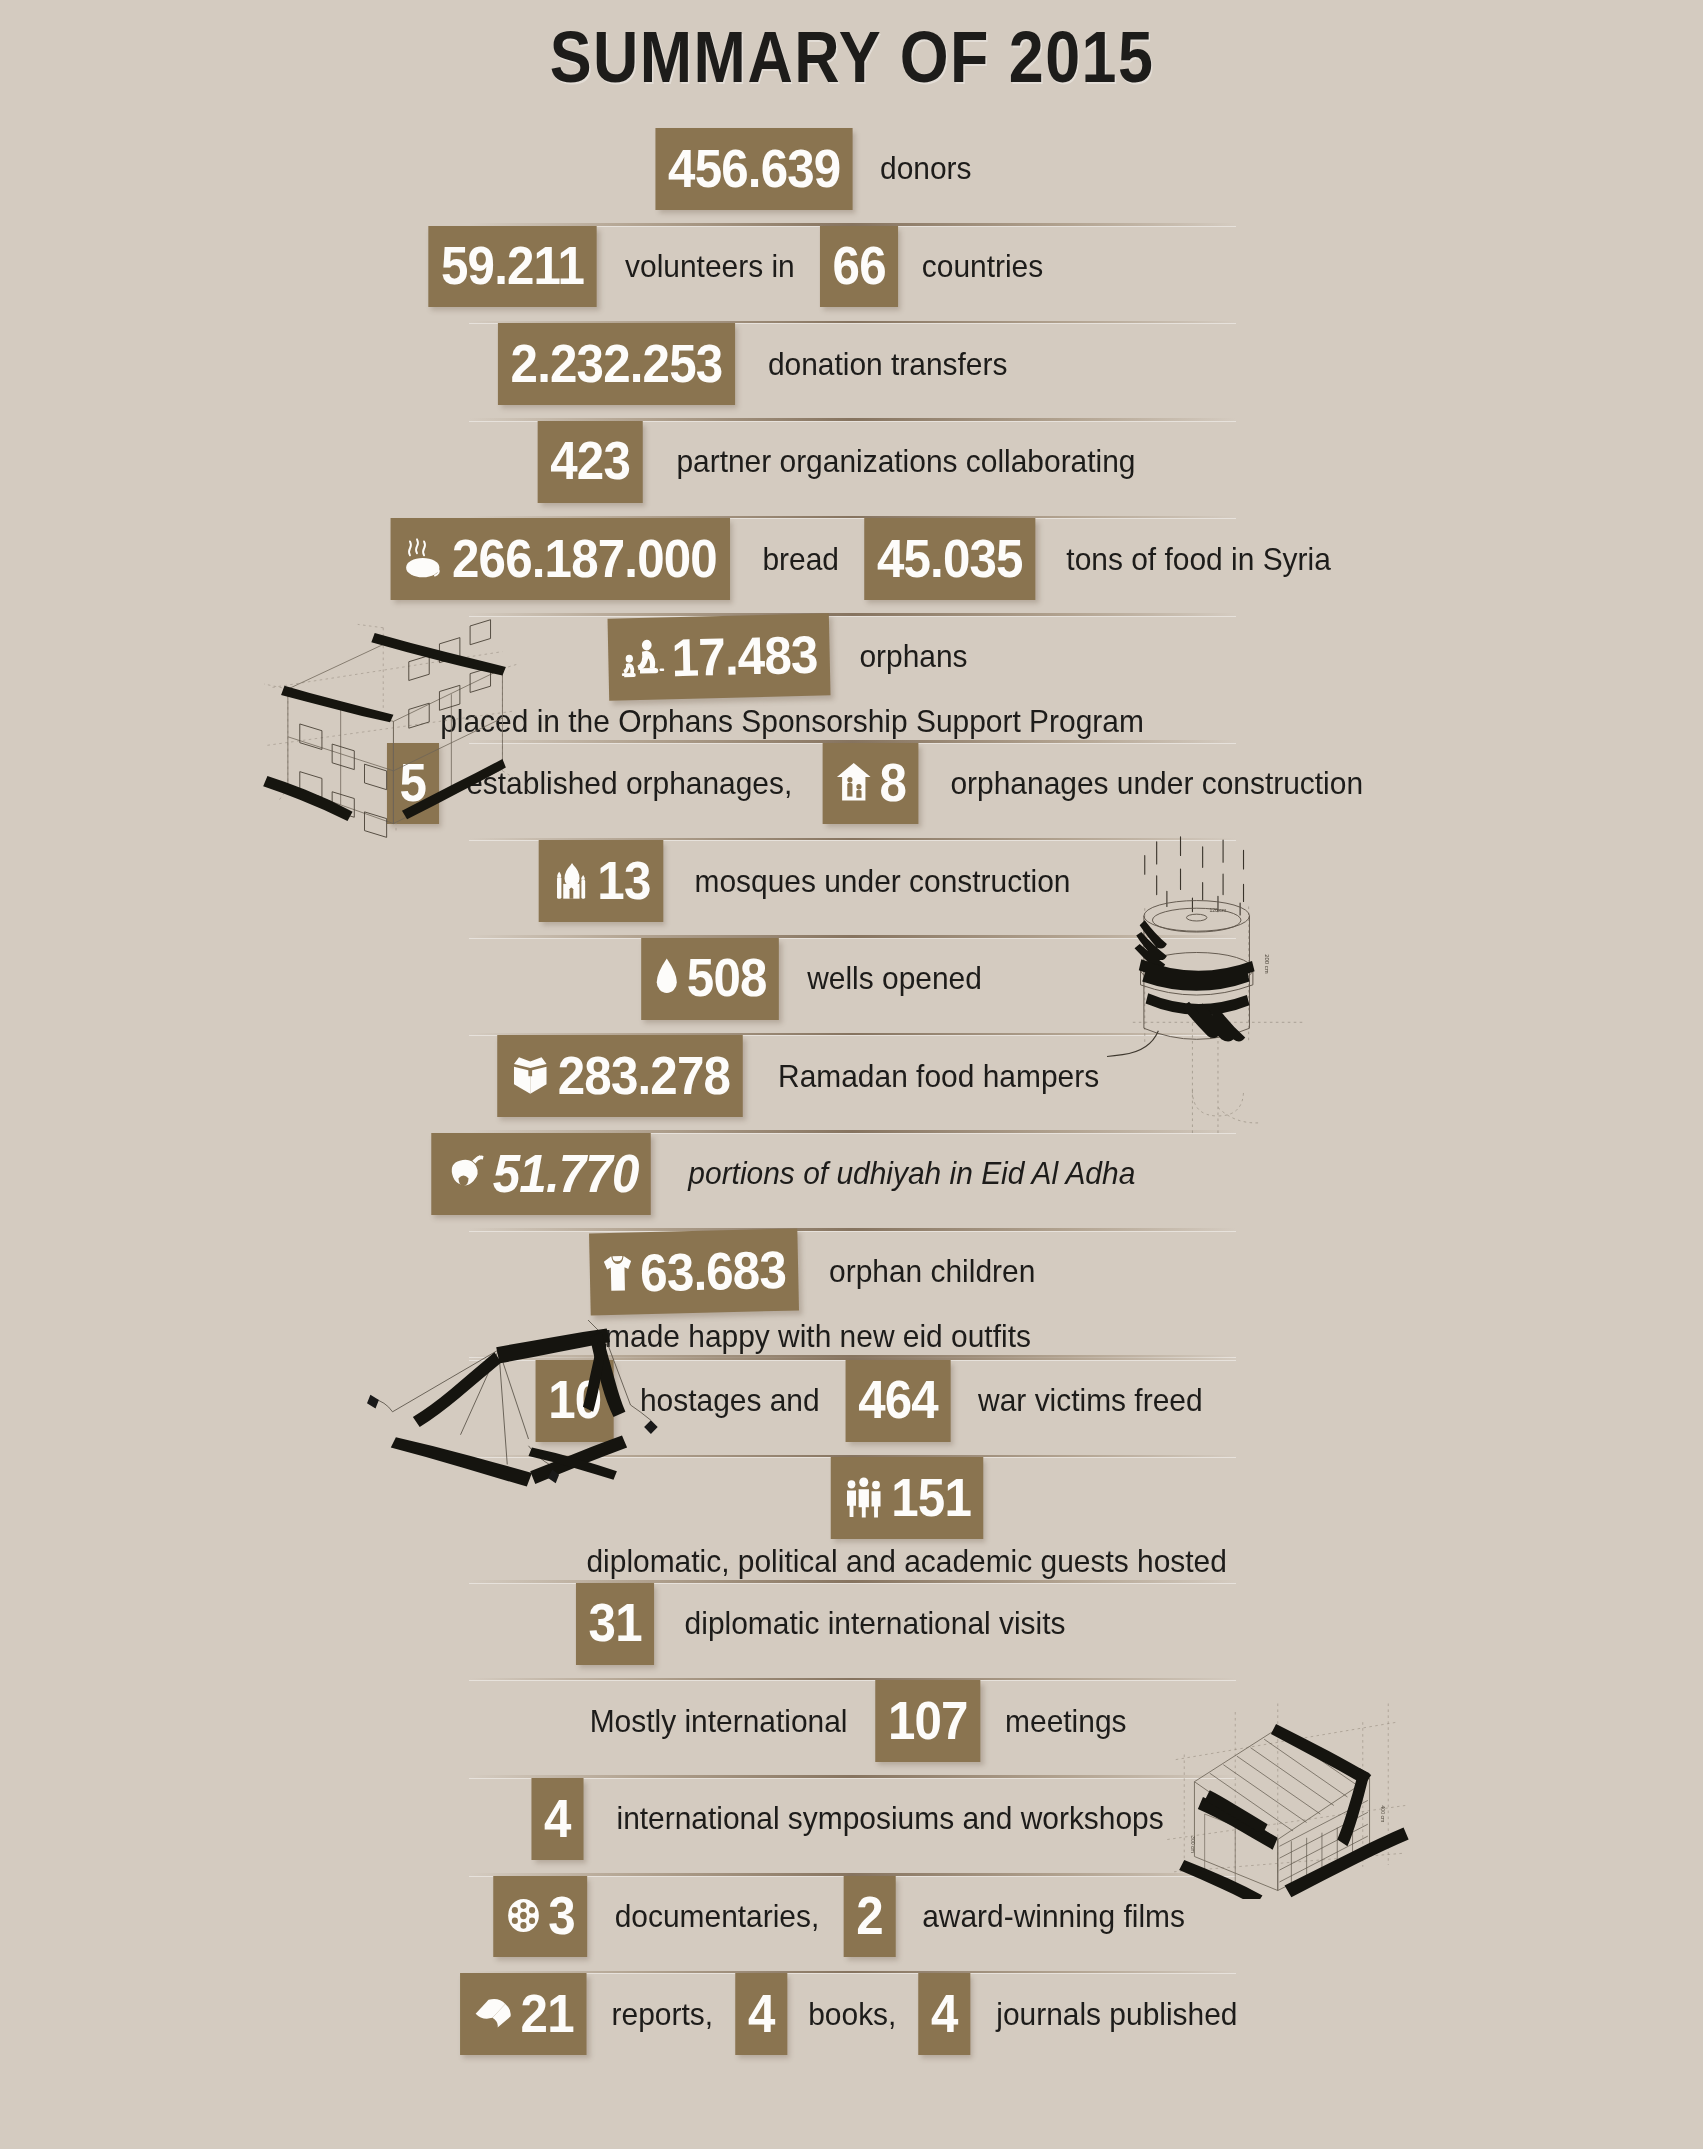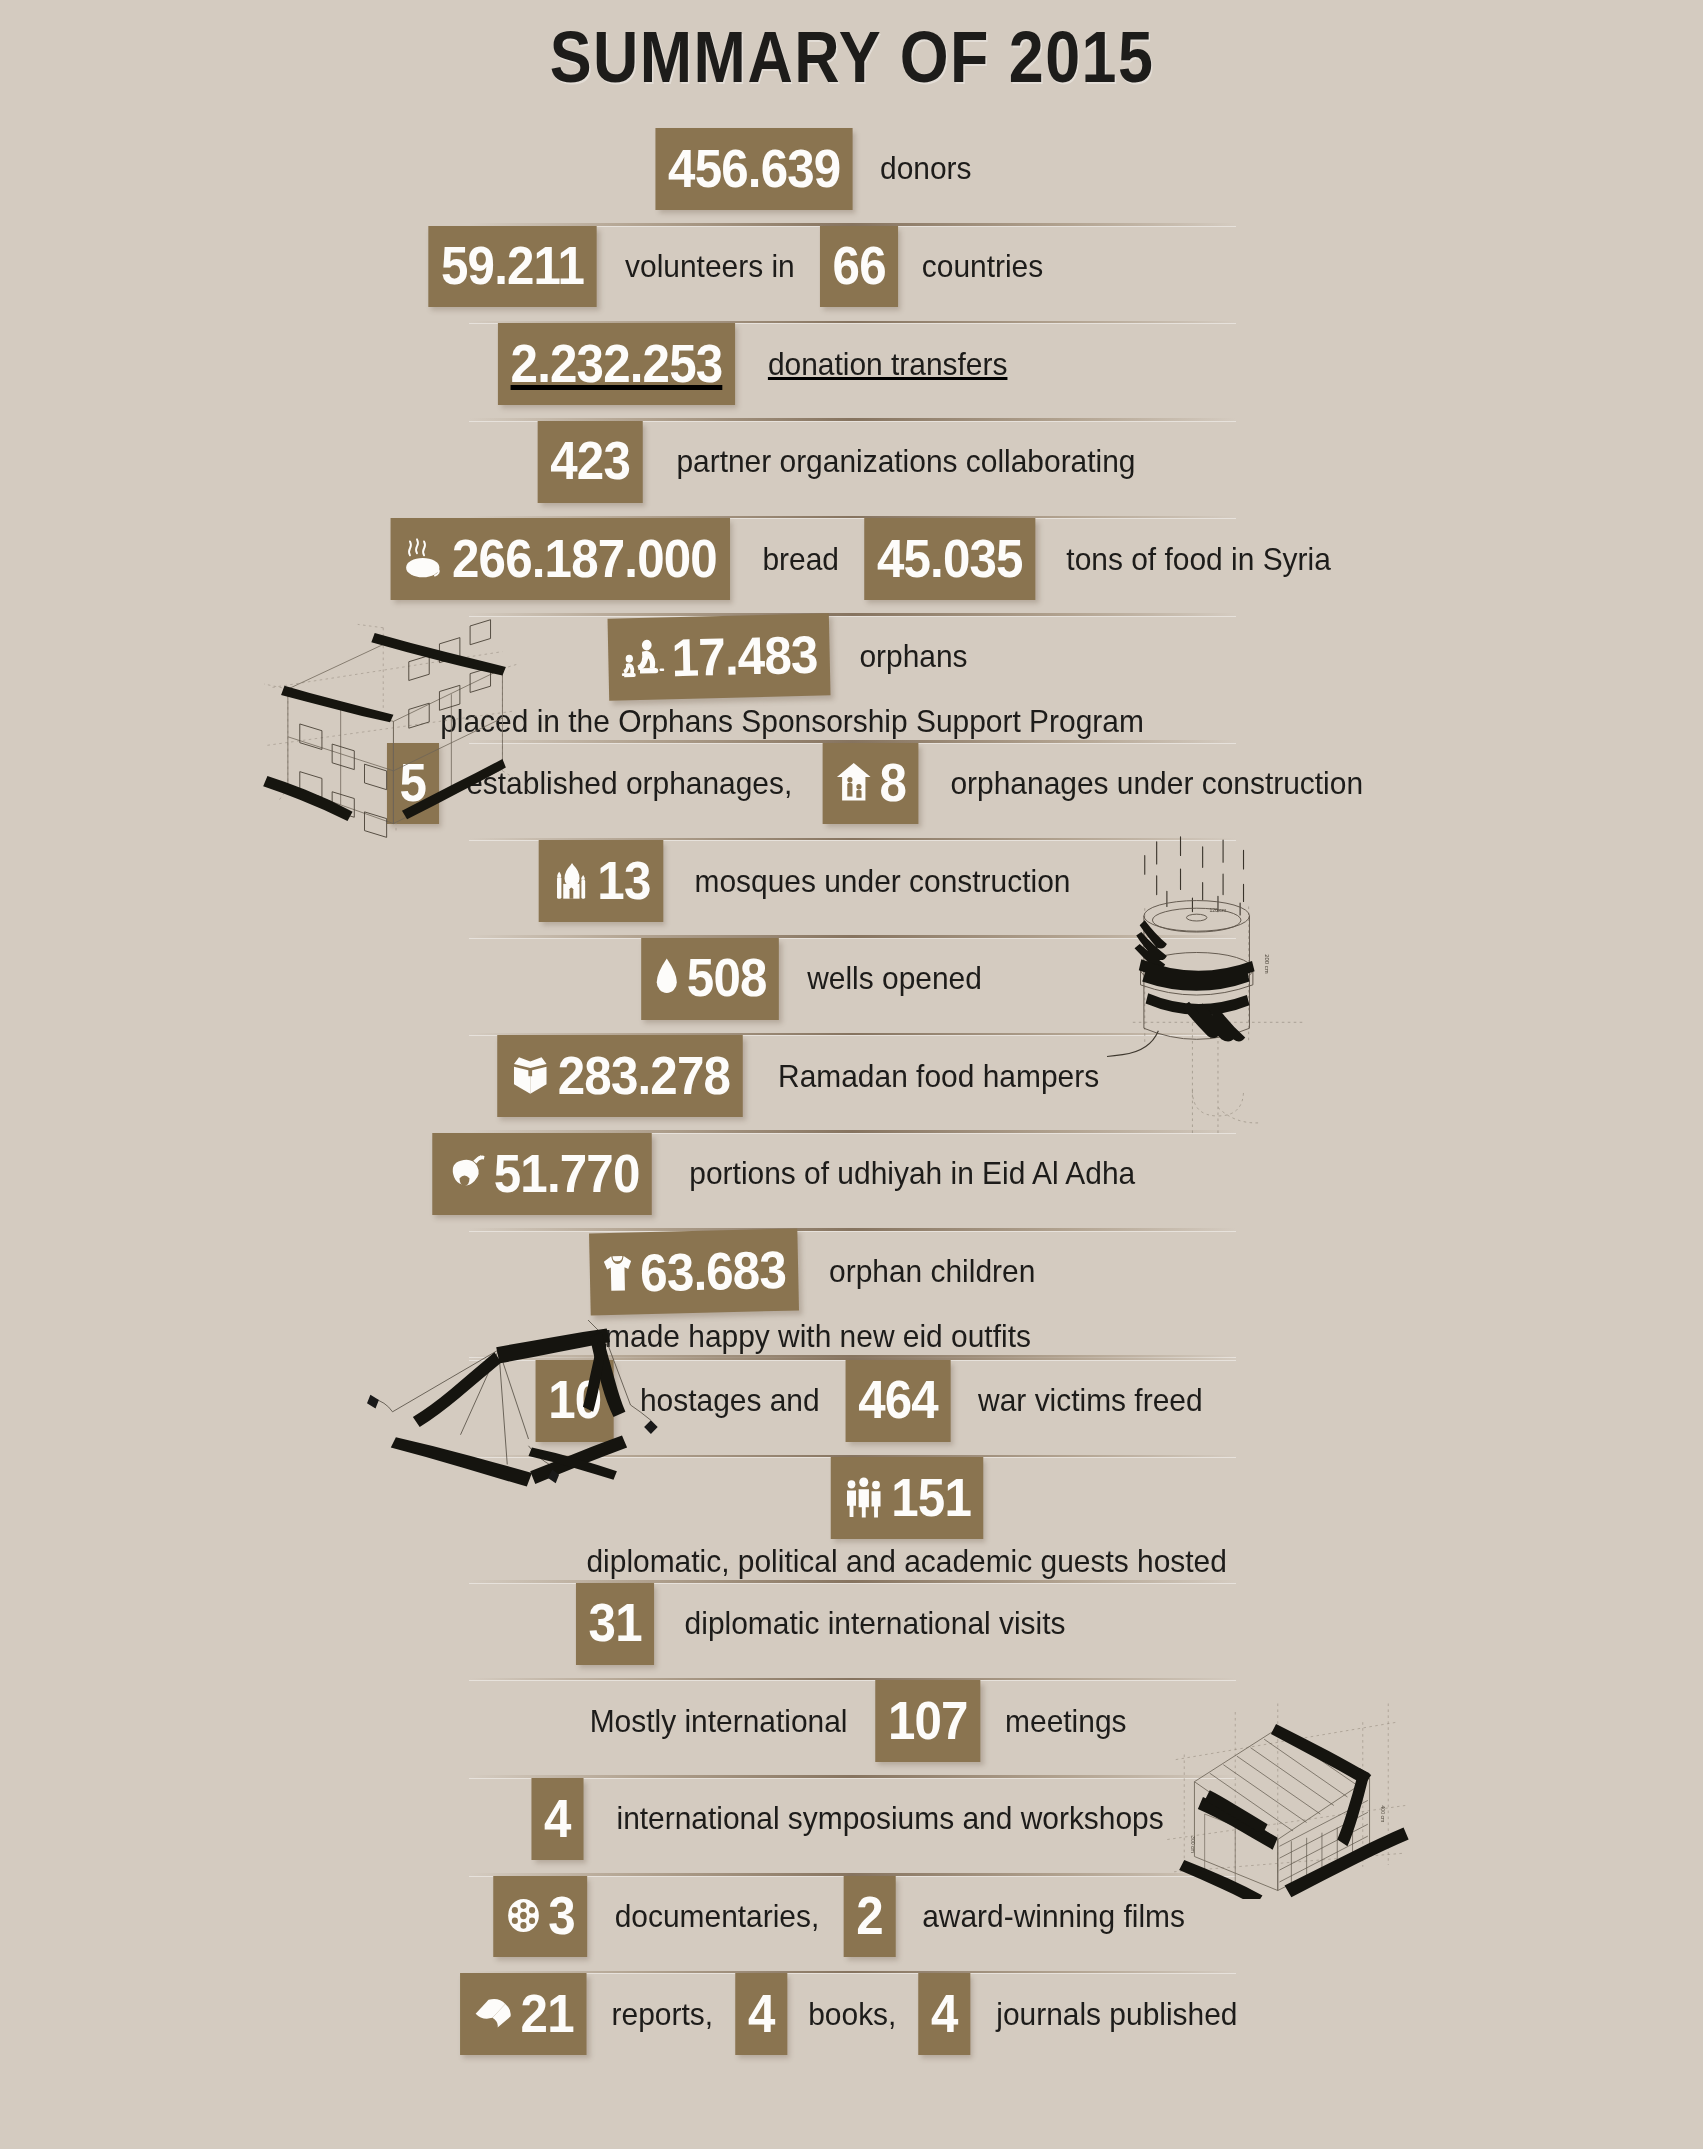--- a/index.html
+++ b/index.html
@@ -109,21 +109,21 @@
         </span>
         <span class="cap">volunteers in</span>
         <span class="chip">
           <span class="num">66</span>
         </span>
         <span class="cap">countries</span>
       </div>
     </div>
     <div class="divider"></div>
     <div class="row stack">
-      <div class="inner" style="transform: translateX(-94px); text-decoration: underline;">
+      <div class="inner" style="transform: translateX(-94px);">
         <span class="chip">
           <span class="num">2.232.253</span>
         </span>
         <span class="cap">donation transfers</span>
       </div>
     </div>
     <div class="divider"></div>
     <div class="row stack">
       <div class="inner" style="transform: translateX(-4.3px);">
         <span class="chip">
@@ -261,21 +261,21 @@
               </g>
             </svg>
           </span>
           <span class="num">283.278</span>
         </span>
         <span class="cap">Ramadan food hampers</span>
       </div>
     </div>
     <div class="divider"></div>
     <div class="row stack">
-      <div class="inner" style="transform: translateX(-60px);">
+      <div class="inner" style="transform: translateX(-60px); font-style: italic;">
         <span class="chip">
           <span class="ico">
             <svg width="44" height="39" viewBox="0 0 64 58">
               <g fill="#fdfcfa">
                 <path d="M12 30 q-4 -16 12 -20 q18 -5 26 8 q7 12 -4 22 q-12 11 -24 4 q-8 -5 -10 -14z"></path>
                 <path d="M44 10 q6 -6 12 -8 l2 5 q-5 2 -9 7z"></path>
                 <path d="M52 4 q6 -3 10 -1 l-1 5 q-4 -1 -8 1z"></path>
                 <g fill="#8a7450">
                   <path d="M22 36 q8 -8 16 0 q0 10 -8 12 q-8 -2 -8 -12z"></path>
                 </g>

